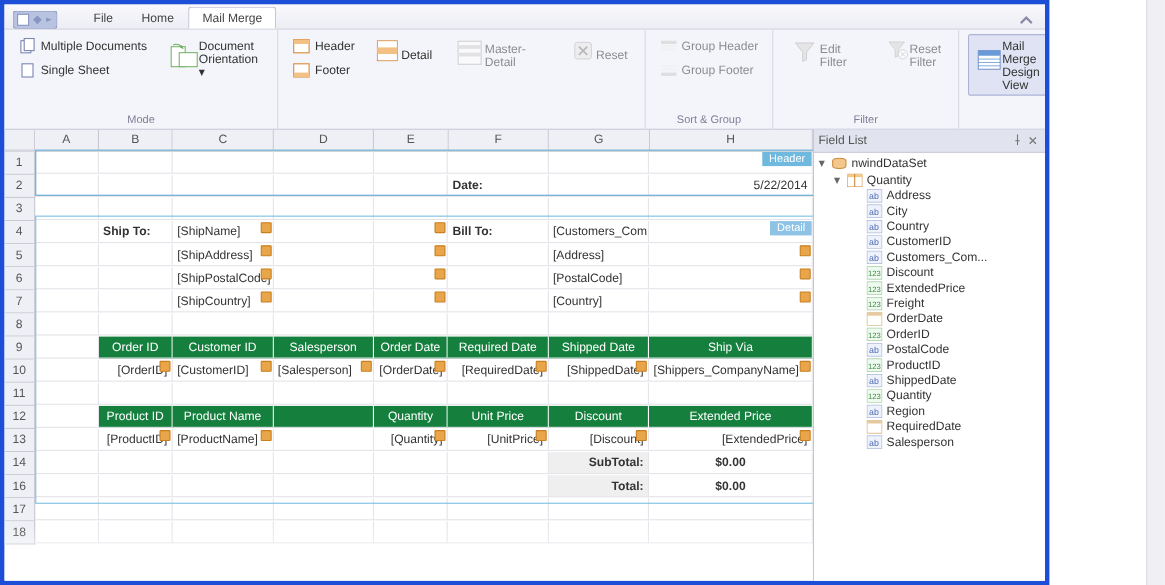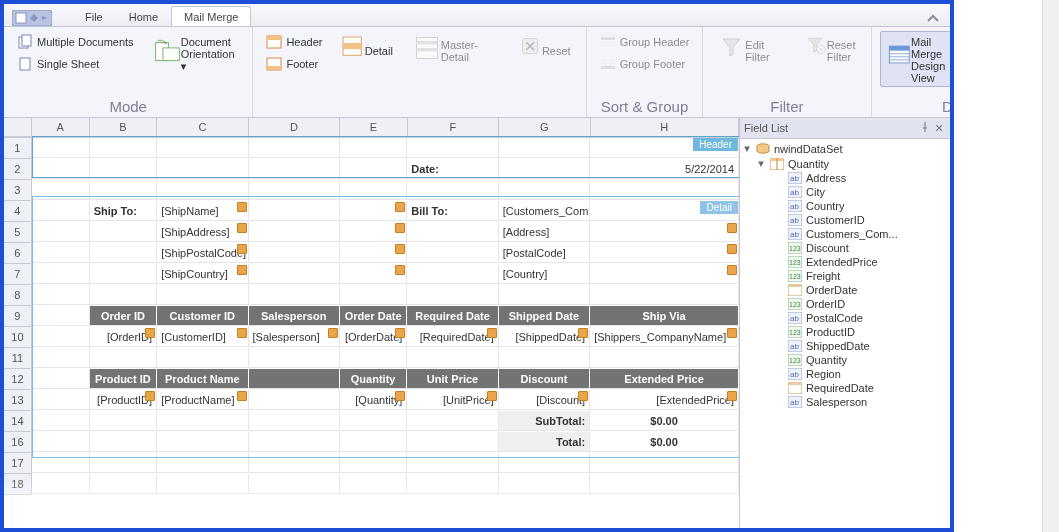--- a/index.html
+++ b/index.html
@@ -7,21 +7,21 @@
 
 .tabstrip{height:22px;background:linear-gradient(#f8f8fc,#eceef4);border-bottom:1px solid #c5c5d7;display:flex;align-items:flex-end;padding-left:4px;gap:0}
 .tab{padding:4px 12px 3px;border:1px solid transparent;border-bottom:none;color:#444;cursor:pointer}
 .tab.active{background:#fff;border-color:#c5c5d7;border-top-left-radius:3px;border-top-right-radius:3px}
 .appicon{width:40px;height:16px;margin:3px 20px 0 4px;display:flex;align-items:center;gap:2px}
 .collapse{margin-left:auto;margin-right:6px;color:#7a7a99;font-size:13px;cursor:pointer;padding:0 4px}
 
 .ribbon{height:90px;background:#f4f5fa;border-bottom:1px solid #c5c5d7;display:flex}
 .group{border-right:1px solid #d9d9e4;padding:4px 8px 2px;display:flex;flex-direction:column}
 .group-body{flex:1;display:flex;align-items:flex-start;gap:6px}
-.group-label{text-align:center;color:#7e7e96;font-size:15px;padding-top:1px}
+.group-label{text-align:center;color:#7e7e96;font-size:10px;padding-top:1px}
 .smallbtn{display:flex;align-items:center;gap:4px;padding:2px 4px;border:1px solid transparent;border-radius:2px;cursor:pointer;white-space:nowrap}
 .smallbtn.toggled{background:#e2e5f2;border-color:#b0b3cc}
 .bigbtn{display:flex;flex-direction:row;align-items:center;justify-content:flex-start;padding:2px 6px;border:1px solid transparent;border-radius:2px;cursor:pointer;min-width:48px;text-align:left}
 .bigbtn.toggled{background:#dfe3f3;border:1px solid #aeb4d6}
 .bigbtn .lbl{margin-top:2px;line-height:12px}
 .bigbtn.disabled,.smallbtn.disabled{opacity:.55;cursor:default}
 .stackv{display:flex;flex-direction:column;gap:0}
 
 .ic{width:16px;height:16px;display:inline-block;vertical-align:middle}
 .ic32{width:32px;height:32px;display:inline-block}
@@ -38,21 +38,21 @@
 .node .fldicon{width:14px;height:12px;display:inline-block}
 .scrollb{position:absolute;right:0;top:0;bottom:0;width:16px;background:#f0f0f4;border-left:1px solid #ddd}
 
 .grid{position:relative}
 .colheads{display:flex;border-bottom:1px solid #c9c9d4}
 .corner{width:28px;height:18px;background:#eef0f6;border-right:1px solid #c9c9d4;border-bottom:1px solid #c9c9d4}
 .ch{height:18px;background:#eef0f6;border-right:1px solid #c9c9d4;display:flex;align-items:center;justify-content:center;color:#555}
 .row{display:flex}
 .rh{width:28px;height:20px;background:#eef0f6;border-right:1px solid #c9c9d4;border-bottom:1px solid #c9c9d4;display:flex;align-items:center;justify-content:center;color:#555}
 .cell{height:20px;border-right:1px solid #e4e4ea;border-bottom:1px solid #e4e4ea;padding:0 4px;display:flex;align-items:center;overflow:hidden;position:relative;box-sizing:border-box}
-.hdrcell{background:#737373;color:#fff;font-weight:bold;justify-content:center;border-right:1px solid #fff}
+.hdrcell{background:#15803d;color:#fff;font-weight:normal;justify-content:center;border-right:1px solid #fff}
 .tag{position:absolute;top:1px;right:1px;width:8px;height:8px;background:#e8a54a;border:1px solid #c77f1f;border-radius:1px}
 .rangebadge{position:absolute;right:0;top:0;background:#6fb9de;color:#fff;font-size:10px;padding:1px 6px}
 .rangebadge.detail{background:#8fc3e6}
 .sumlabel{background:#efefef;font-weight:bold;justify-content:flex-end}
 .sumval{font-weight:bold;justify-content:center}
 .right{justify-content:flex-end}
 .center{justify-content:center}
 
 .region-header{position:absolute;border:1px solid #5aa6cf;pointer-events:none}
 .region-detail{position:absolute;border:1px solid #7abfe2;pointer-events:none}

